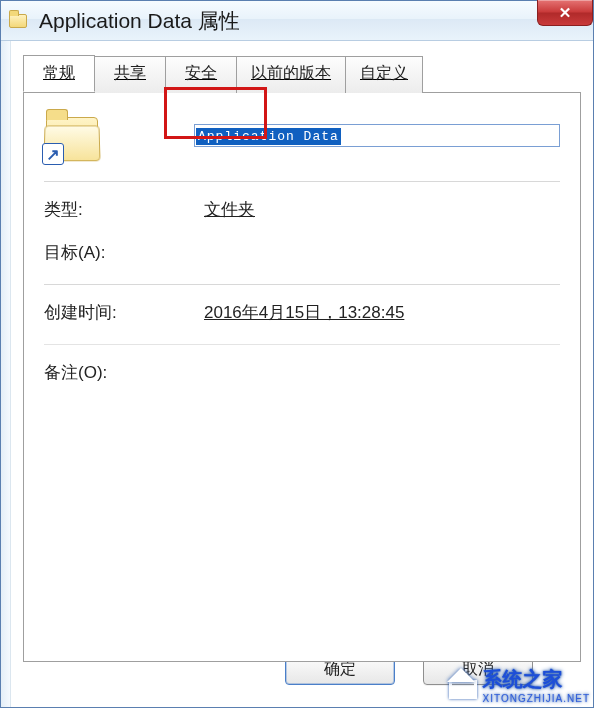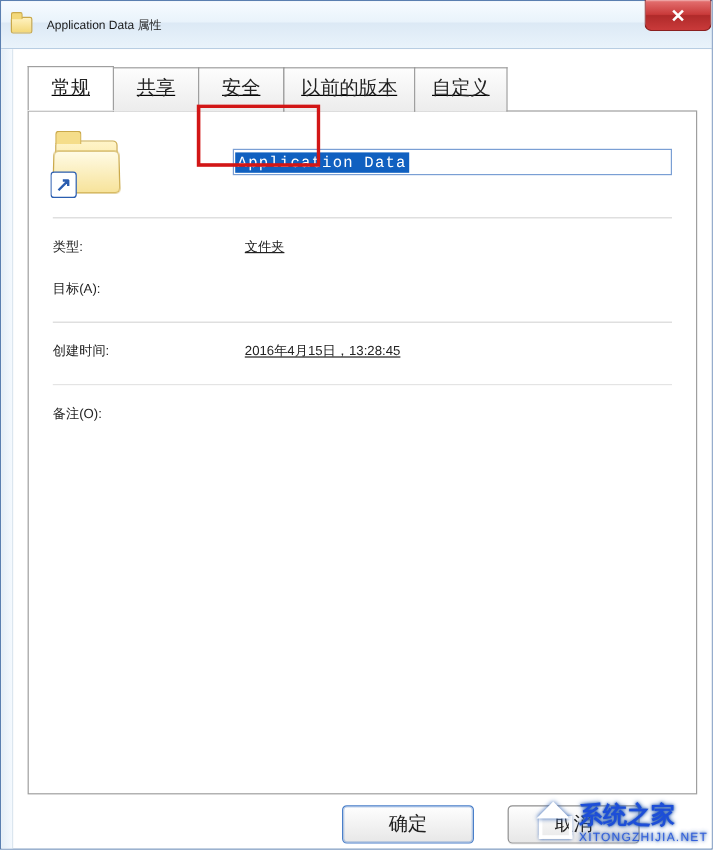--- a/index.html
+++ b/index.html
@@ -29,21 +29,21 @@
   .titlebar .app-icon { width: 20px; height: 20px; margin-right: 10px; position: relative; }
   .folder-mini {
     width: 18px; height: 14px; position: absolute; left: 0; top: 3px;
     background: linear-gradient(to bottom, #fff2c0, #f3d879);
     border: 1px solid #c9a94b; border-radius: 2px;
   }
   .folder-mini:before {
     content:""; position:absolute; left:-1px; top:-5px; width:8px; height:5px;
     background:#f3d879; border:1px solid #c9a94b; border-bottom:none; border-radius:2px 2px 0 0;
   }
-  .titlebar .title-text { color:#1a1a1a; font-size:10px; }
+  .titlebar .title-text { color:#1a1a1a; font-size:21px; }
   .close-group {
     position:absolute; right:0; top:-1px;
     width:56px; height:26px;
     background: linear-gradient(to bottom,#e57373 0%, #c93a3a 48%, #b02a2a 52%, #c93a3a 100%);
     border:1px solid #8a1f1f; border-top:none;
     border-radius:0 0 6px 6px;
     display:flex; align-items:center; justify-content:center;
     color:#fff; font-weight:bold; font-size:15px;
     box-shadow: inset 0 1px 0 rgba(255,255,255,.35);
   }
@@ -108,26 +108,26 @@
   }
   .name-field-wrap { flex:1; border:1px solid #7a9fd4; padding:1px; }
   .name-field-wrap .sel {
     display:inline-block; background:#1060c0; color:#fff; padding:1px 2px;
     font-family:"Courier New", monospace; font-size:13px; letter-spacing:1px;
   }
 
   .sep { height:0; border-top:1px solid #d8d8d8; margin:14px 0 16px 0; }
   .sep.light { border-top:1px solid #e4e4e4; }
 
-  .kv { display:flex; margin-bottom:20px; font-size:11px; color:#222; }
+  .kv { display:flex; margin-bottom:20px; font-size:17px; color:#222; }
   .kv .k { width:160px; }
   .kv .v { flex:1;text-decoration:underline; }
 
   .btnbar {
-    position:absolute; left:0; right:0; bottom:4px;
+    position:absolute; left:0; right:0; bottom:22px;
     display:flex; justify-content:flex-end; gap:28px;
     padding-right:60px;
     padding-left:24px;
   }
   .btn {
     width:110px; height:32px;
     border:1px solid #8f8f8f; border-radius:4px;
     background:linear-gradient(to bottom,#fefefe,#e7e7e7);
     font-size:16px; color:#222;
     display:flex; align-items:center; justify-content:center;

